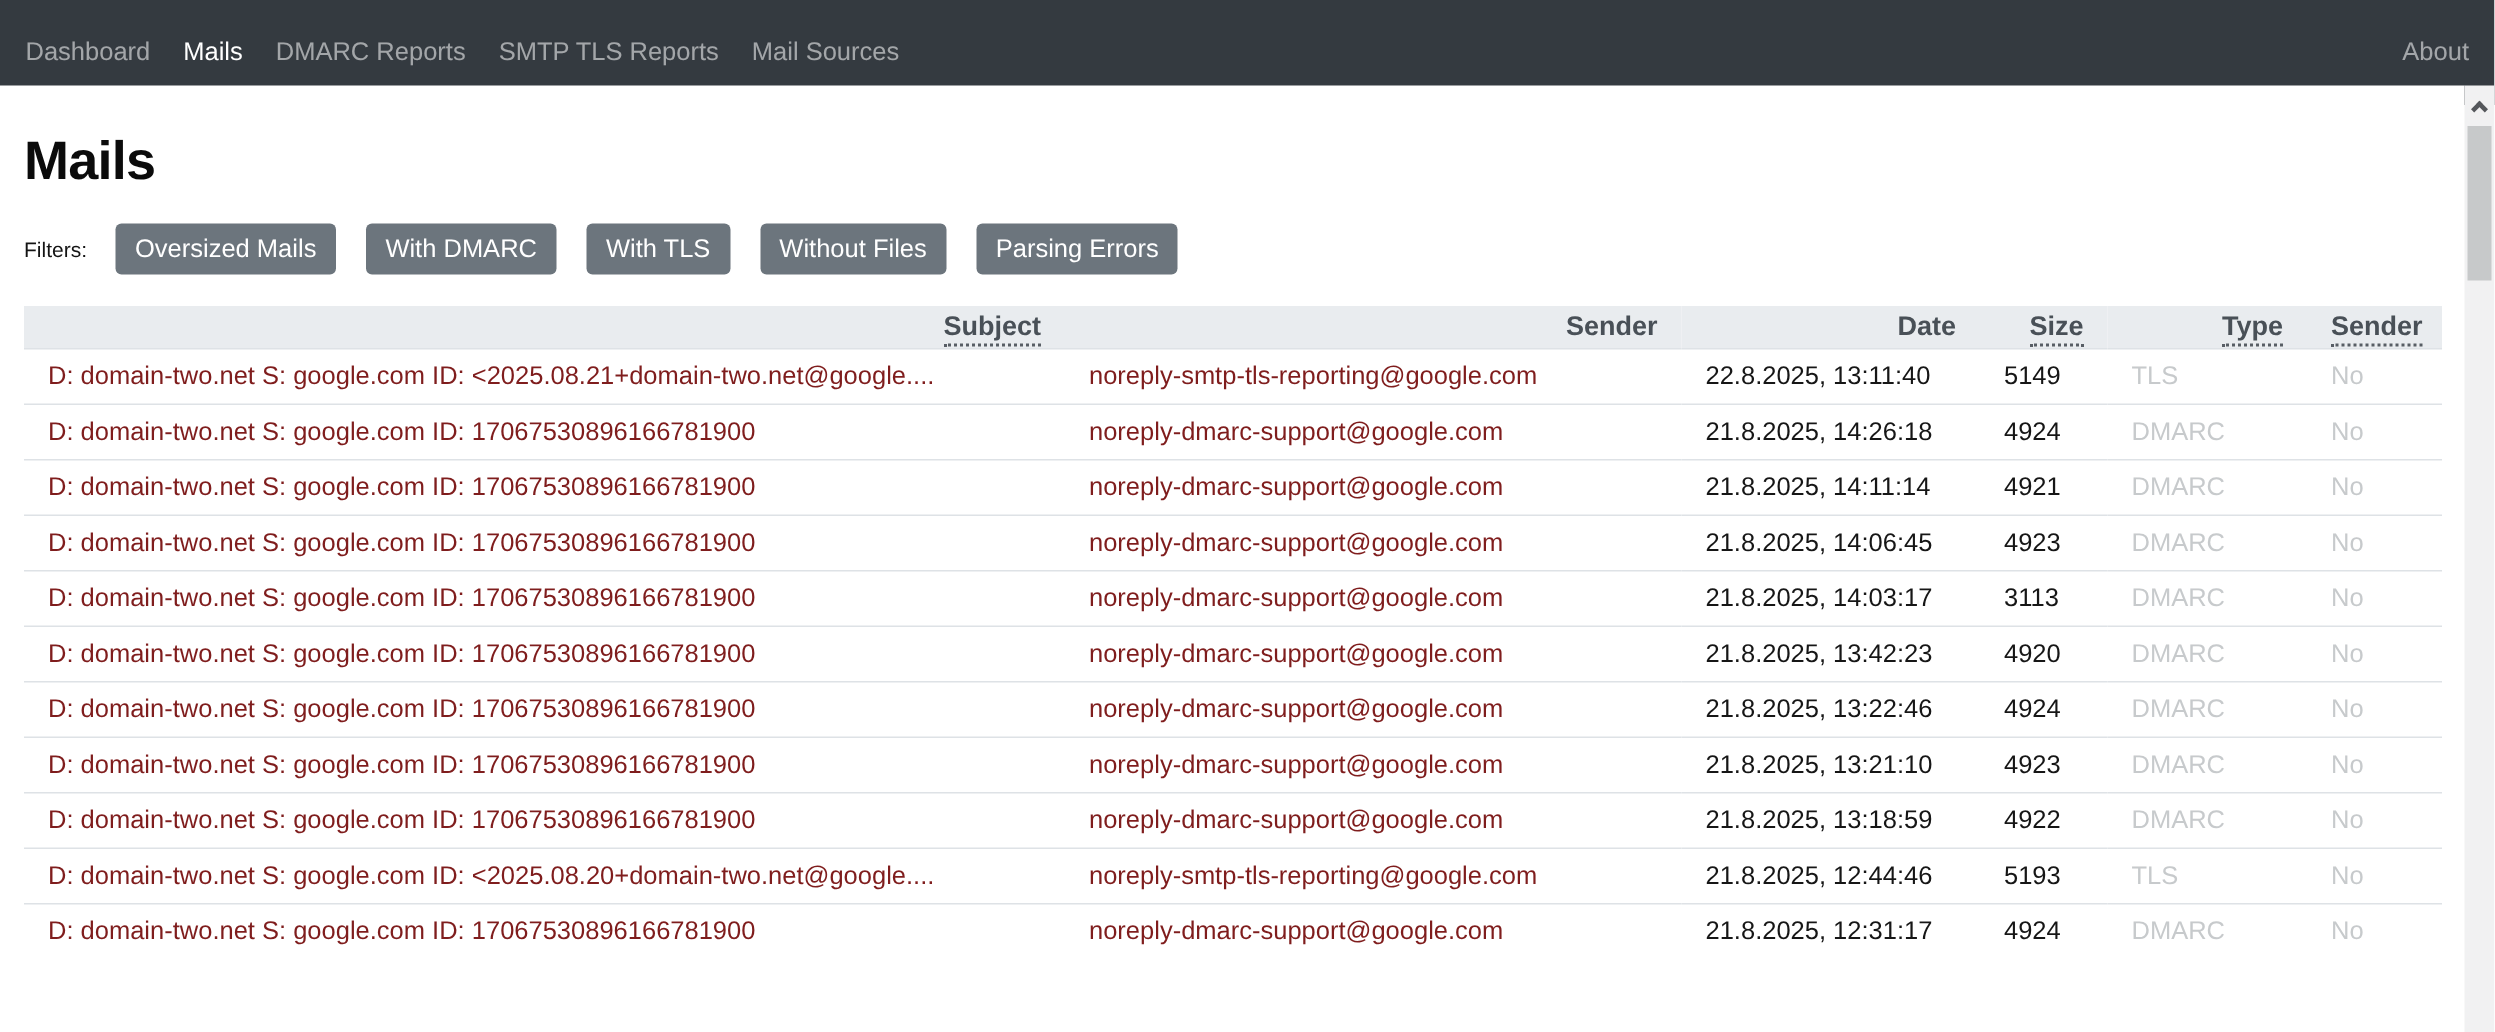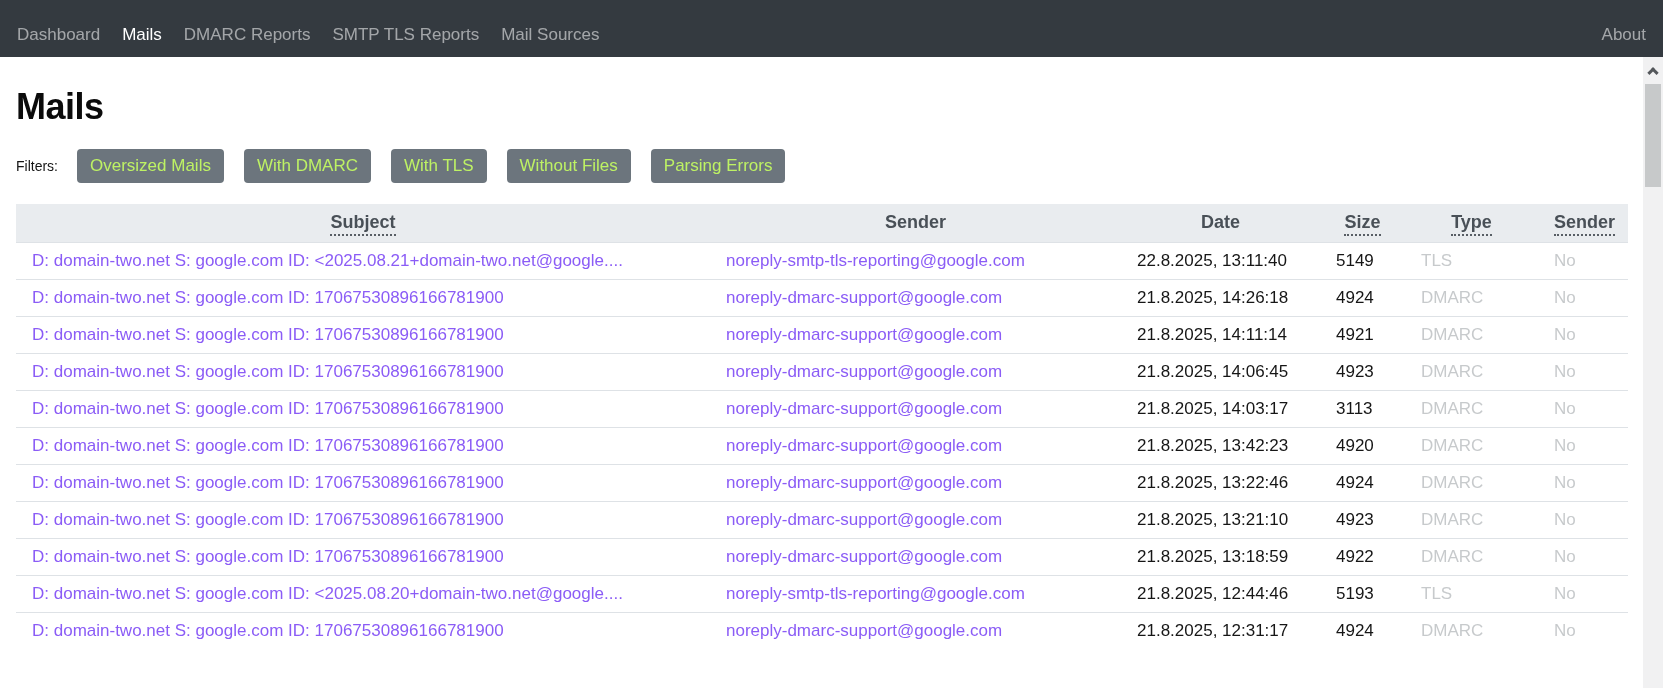--- a/index.html
+++ b/index.html
@@ -45,63 +45,63 @@
     font-size: 36px;
     font-weight: bold;
     color: #0b0b0b;
     letter-spacing: -0.5px;
   }
 
   .filters { display: flex; align-items: center; margin: 0 0 21px 0; }
   .filters-label { font-size: 14px; color: #141414; margin-right: 19px; }
   .filter-btn {
     background: #6c757d;
-    color: #bef264;
+    color: #ffffff;
     font-size: 17px;
     font-family: inherit;
     padding: 7px 13px;
     margin-right: 20px;
     border: none;
     border-radius: 4px;
     cursor: pointer;
     white-space: nowrap;
   }
 
   
   table.mails-table {
     width: 1612px;
     border-collapse: collapse;
     table-layout: fixed;
   }
   thead th {
     background: #e9ecef;
-    height: 38px;
+    height: 28px;
     padding: 0 16px;
-    text-align: center;
+    text-align: right;
     vertical-align: middle;
     font-size: 18px;
     font-weight: bold;
     color: #495057;
     cursor: pointer;
     white-space: nowrap;
   }
   th .hdr-underline {
     border-bottom: 2px dotted #585e65;
     padding-bottom: 2px;
   }
   tbody td {
     height: 37px;
     padding: 0 16px;
     border-top: 1px solid #dee2e6;
     vertical-align: middle;
     font-size: 17px;
     white-space: nowrap;
     overflow: hidden;
   }
-  .cell-link { color: #8b5cf6; text-decoration: none; cursor: pointer; }
+  .cell-link { color: #7f1d1d; text-decoration: none; cursor: pointer; }
   .cell-plain { color: #161616; }
   .cell-muted { color: #c7cacc; }
 
   
   .scrollbar {
     position: absolute; top: 57px; right: 0;
     width: 20px; height: 631px;
     background: #f1f1f2;
   }
   .scroll-arrow {

